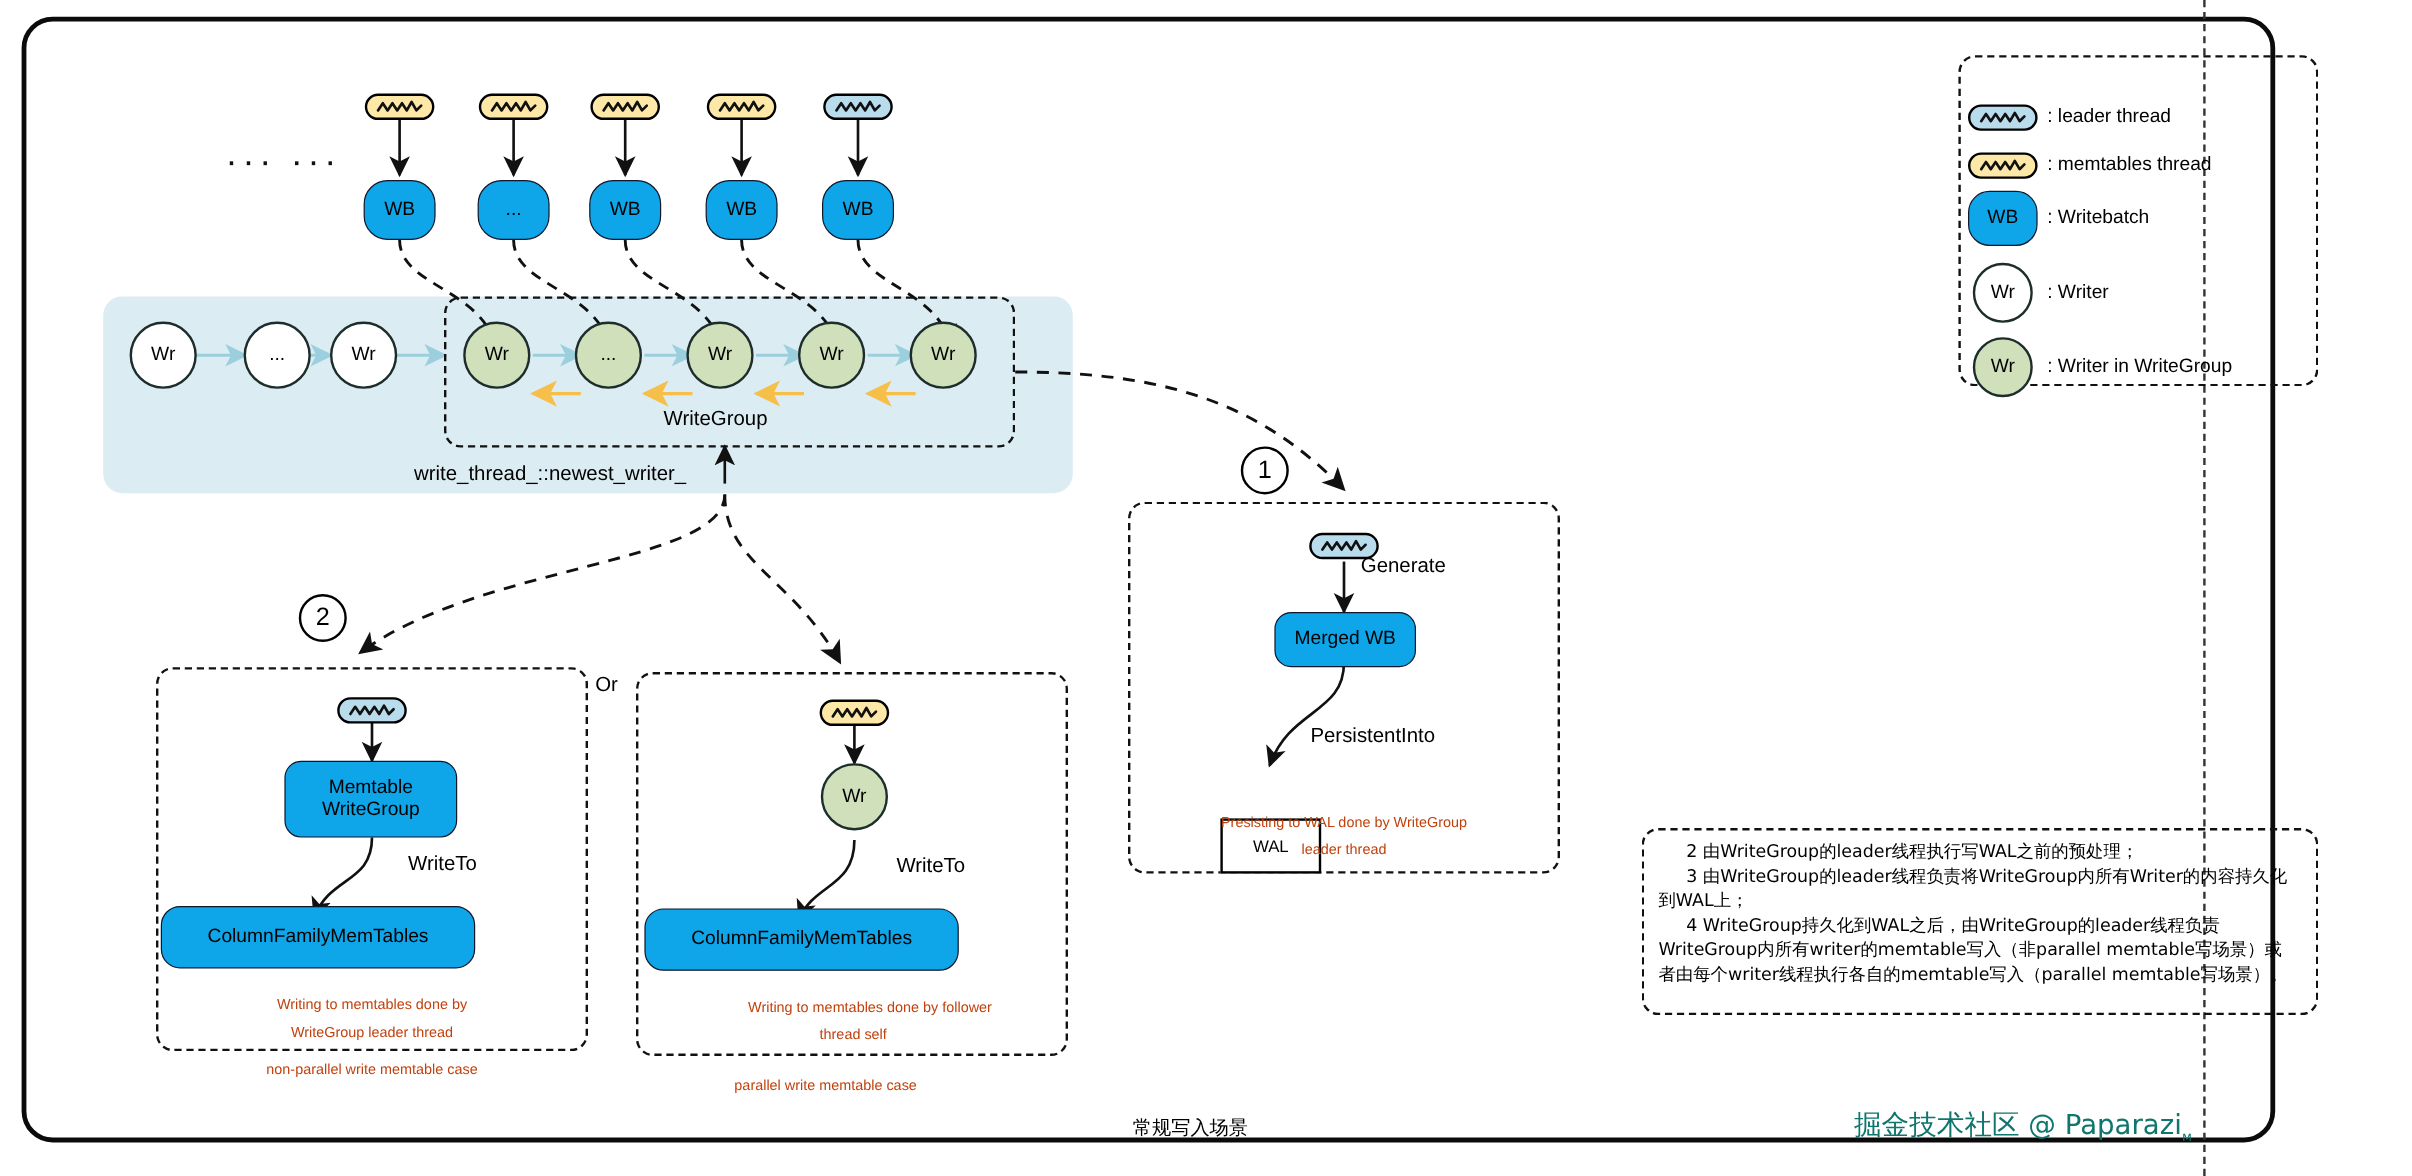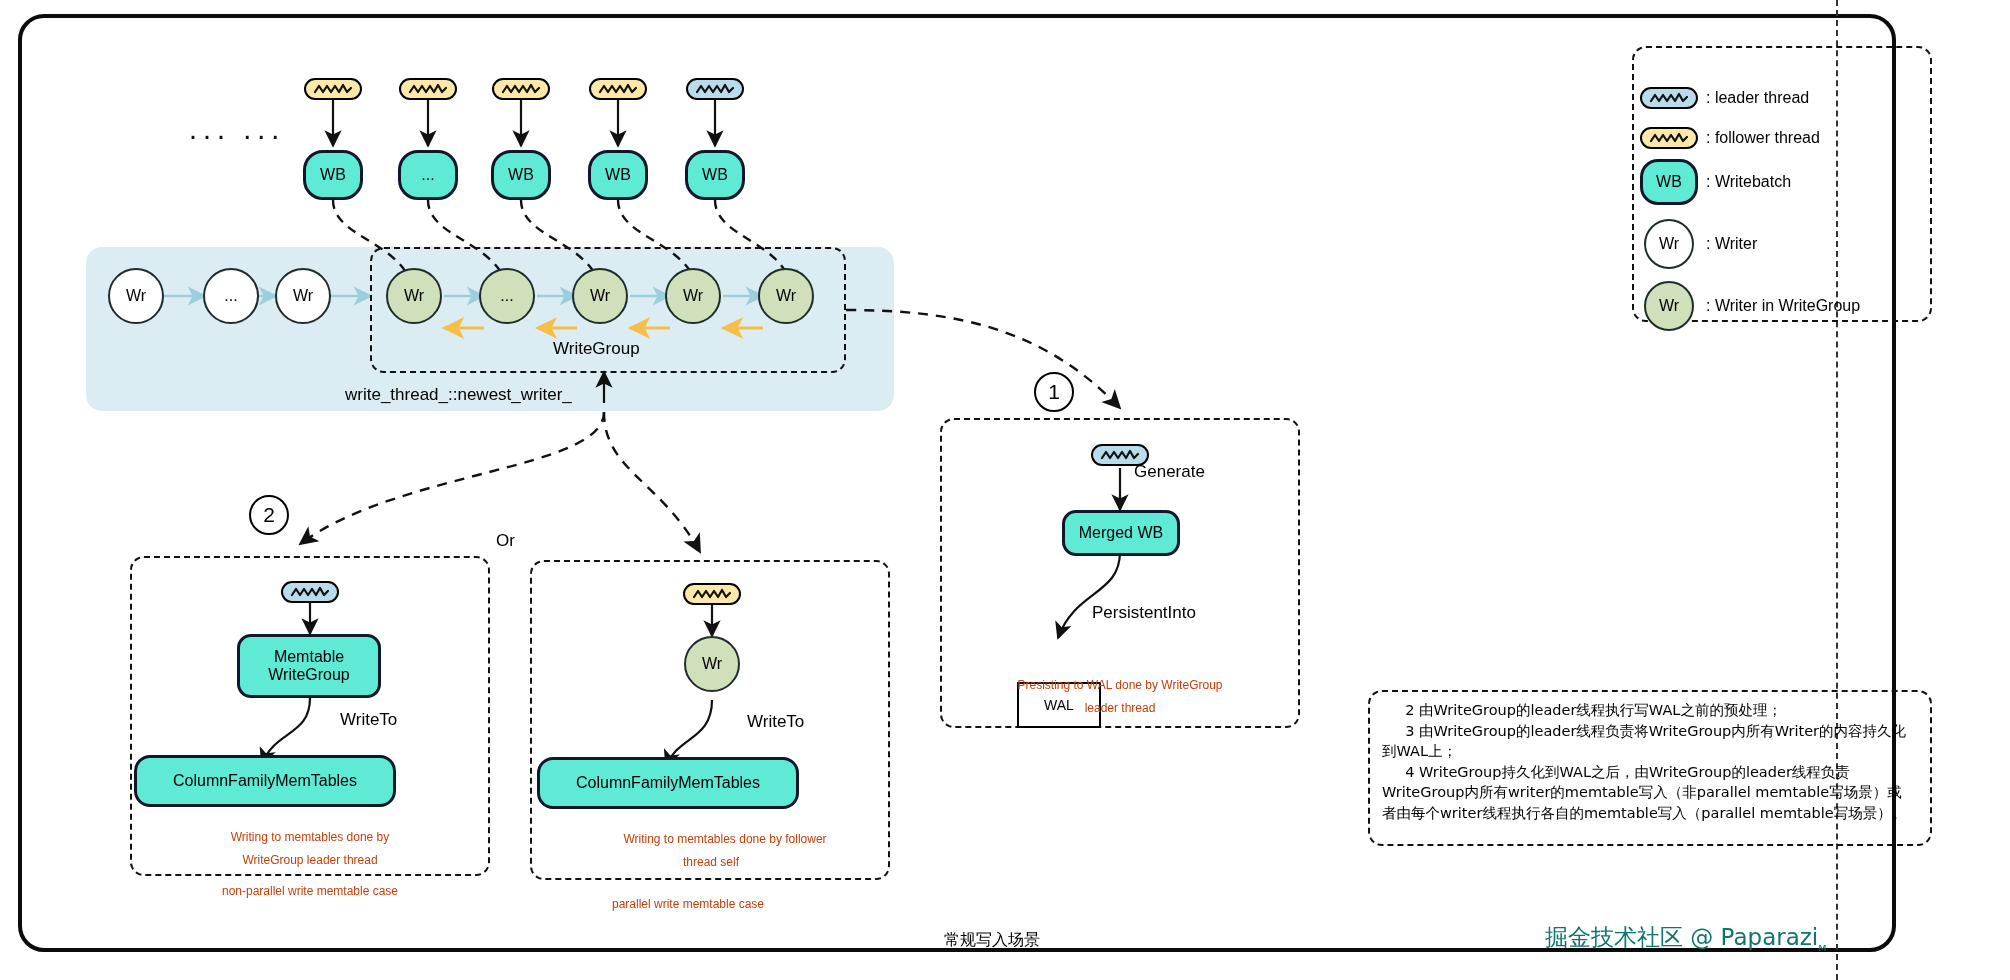--- a/index.html
+++ b/index.html
@@ -41,21 +41,21 @@
   .pill{
     width:58px;height:22px;border:2.5px solid #000;border-radius:11px;
     box-sizing:border-box;display:flex;align-items:center;justify-content:center;
   }
   .pill.follower{background:#fde8a8;}
   .pill.leader{background:#b9dced;}
   .pill svg{display:block;}
 
   
   .rnode{
-    border:3px solid #0f172a;border-radius:14px;background:#5eead4;box-sizing:border-box;
+    border:1px solid #0f172a;border-radius:14px;background:#0ea5e9;box-sizing:border-box;
     display:flex;align-items:center;justify-content:center;text-align:right;
     line-height:1.12;
   }
 
   
   .circ{
     border:2.5px solid #1d2d2b;border-radius:50%;background:#fff;box-sizing:border-box;
     display:flex;align-items:center;justify-content:center;
   }
   .circ.green{background:#cfe0bb;}
@@ -263,21 +263,21 @@
 
   <div class="abs lbl" style="left:1092px;top:603px;">PersistentInto</div>
 
   <div class="abs wal-note" style="left:1017px;top:638px;margin-top:44px;">WAL</div>
 
   <div class="abs lbl-c" style="left:950px;top:678px;width:340px;">Presisting to WAL done by WriteGroup</div>
   <div class="abs lbl-c" style="left:950px;top:701px;width:340px;">leader thread</div>
 
   <div class="abs step-badge" style="left:249px;top:495px;">2</div>
 
-  <div class="abs lbl" style="left:496px;top:531px;">Or</div>
+  <div class="abs lbl" style="left:496px;top:561px;">Or</div>
 
   <div class="abs dashed-box" style="left:130px;top:556px;width:360px;height:320px;"></div>
 
   <div class="abs pill leader" style="left:281px;top:581px;">
     <svg width="40" height="14" viewBox="0 0 40 14">
         <path d="M2,10 L6,4 L10,10 L14,4 L18,10 L22,4 L26,10 L30,3 L34,10 L38,6" fill="none" stroke="#111" stroke-width="2.2" stroke-linecap="round" stroke-linejoin="round"></path>
       </svg>
   </div>
 
   <div class="abs rnode" style="left:237px;top:634px;width:144px;height:64px;flex-direction:column;">
@@ -330,21 +330,21 @@
 
   <div class="abs" style="left:1632px;top:112px;width:300px;">
     <div class="legend-row">
       <div class="legend-key">
         <div class="pill follower">
           <svg width="40" height="14" viewBox="0 0 40 14">
               <path d="M2,10 L6,4 L10,10 L14,4 L18,10 L22,4 L26,10 L30,3 L34,10 L38,6" fill="none" stroke="#111" stroke-width="2.2" stroke-linecap="round" stroke-linejoin="round"></path>
             </svg>
         </div>
       </div>
-      <div class="legend-txt">: follower thread</div>
+      <div class="legend-txt">: memtables thread</div>
     </div>
   </div>
 
   <div class="abs" style="left:1632px;top:152px;width:300px;">
     <div class="legend-row" style="height:60px;">
       <div class="legend-key">
         <div class="rnode node-txt" style="width:58px;height:46px;border-radius:18px;">WB</div>
       </div>
       <div class="legend-txt">: Writebatch</div>
     </div>

